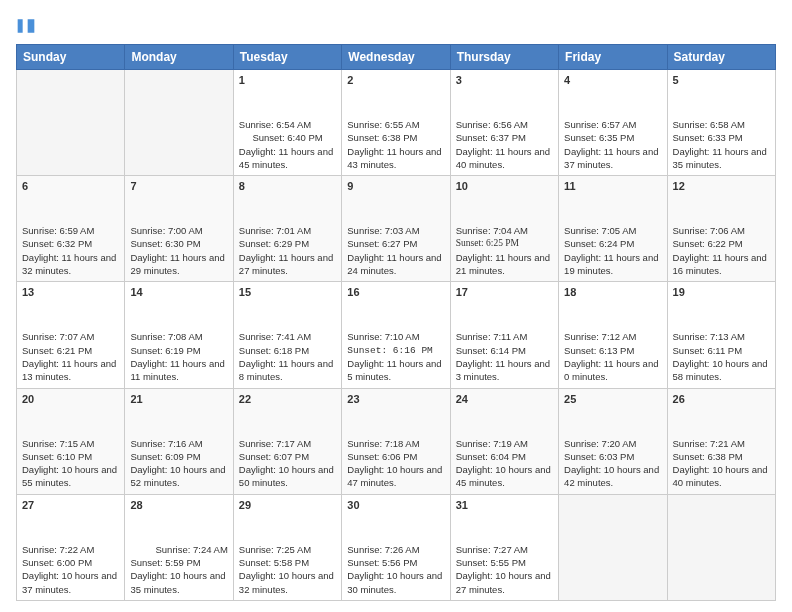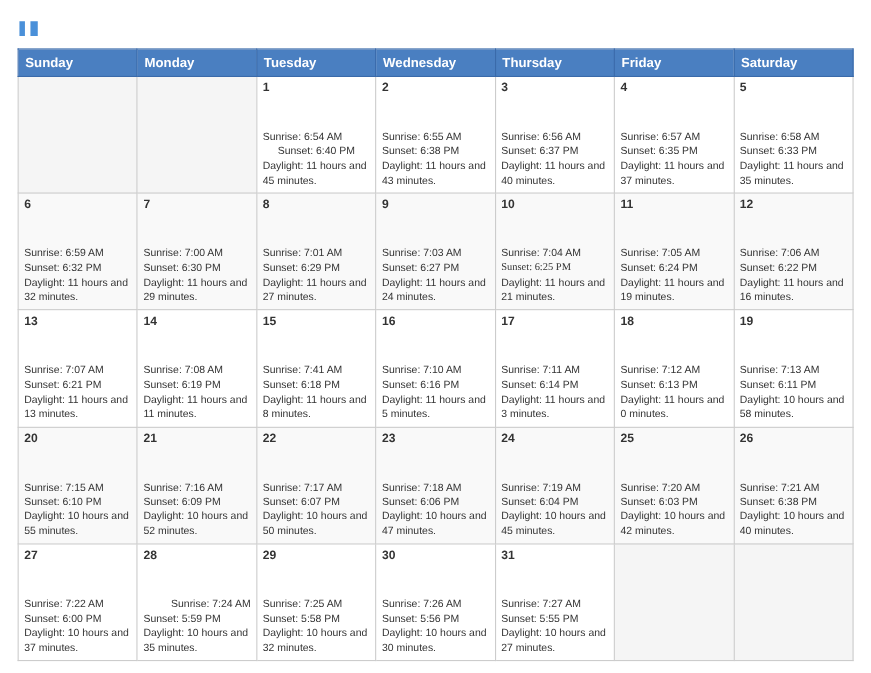--- a/index.html
+++ b/index.html
@@ -235,21 +235,21 @@
           <div class="day-info">
             <span style="display: block;">Sunrise: 7:41 AM</span>
             <span style="display: block;">Sunset: 6:18 PM</span>
             <span style="display: block;">Daylight: 11 hours and 8 minutes.</span>
           </div>
         </td>
         <td>
           <span class="day-num">16</span>
           <div class="day-info">
             <span style="display: block;">Sunrise: 7:10 AM</span>
-            <span style="display: block;">Sunset: 6:16 PM</span>
+            <span style="display: block; font-family: Liberation Mono, monospace;">Sunset: 6:16 PM</span>
             <span style="display: block;">Daylight: 11 hours and 5 minutes.</span>
           </div>
         </td>
         <td>
           <span class="day-num">17</span>
           <div class="day-info">
             <span style="display: block;">Sunrise: 7:11 AM</span>
             <span style="display: block;">Sunset: 6:14 PM</span>
             <span style="display: block;">Daylight: 11 hours and 3 minutes.</span>
           </div>

